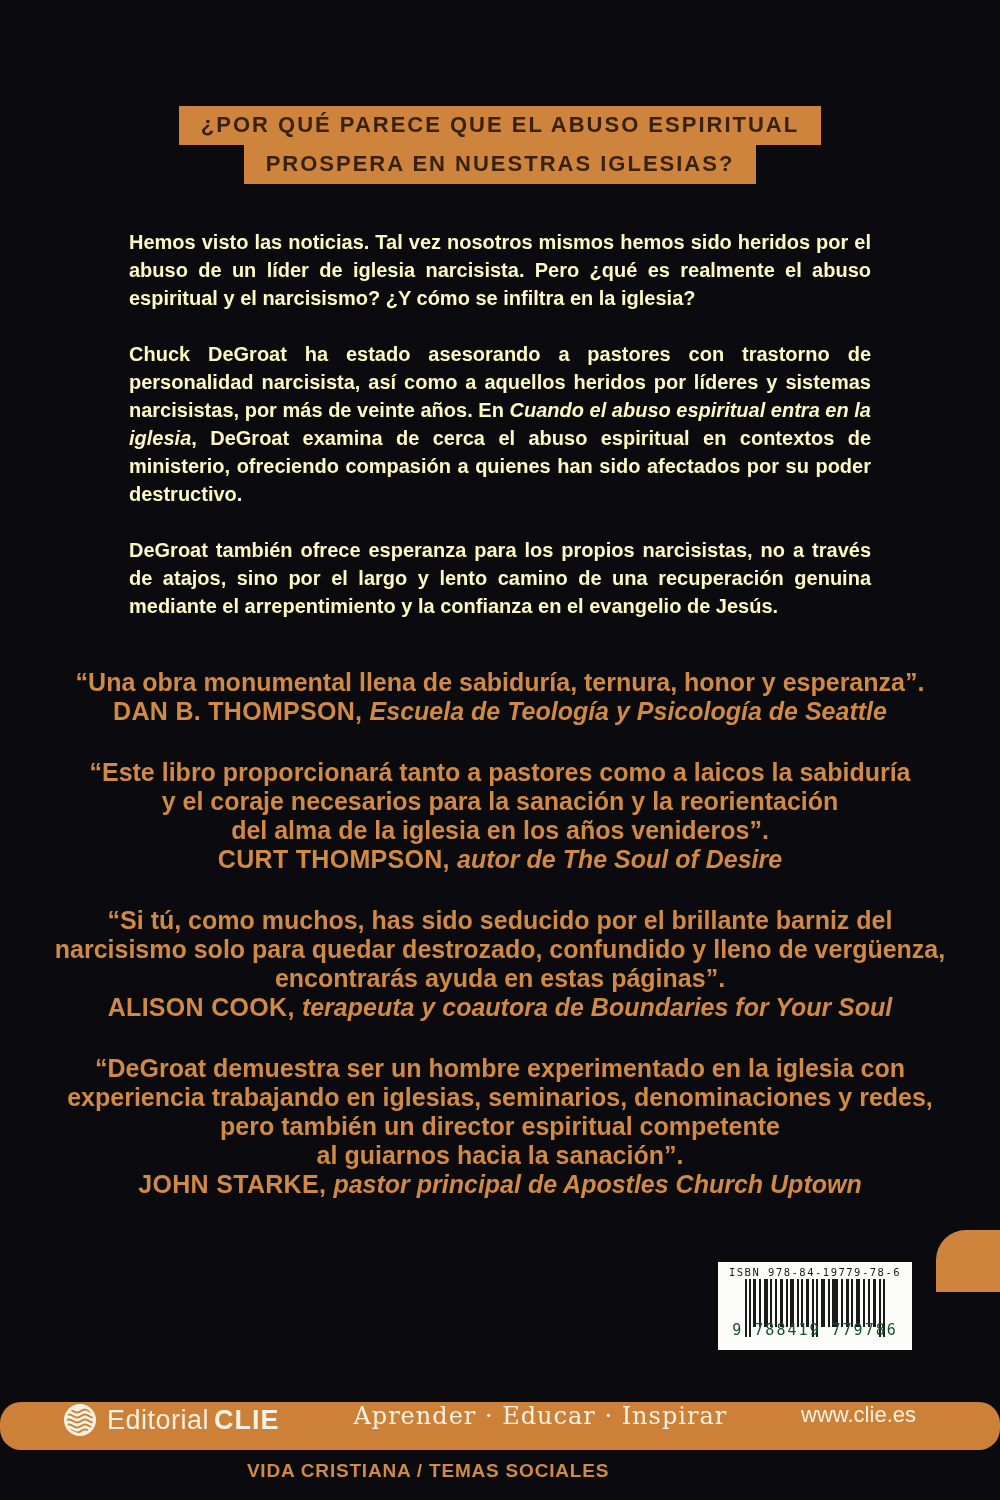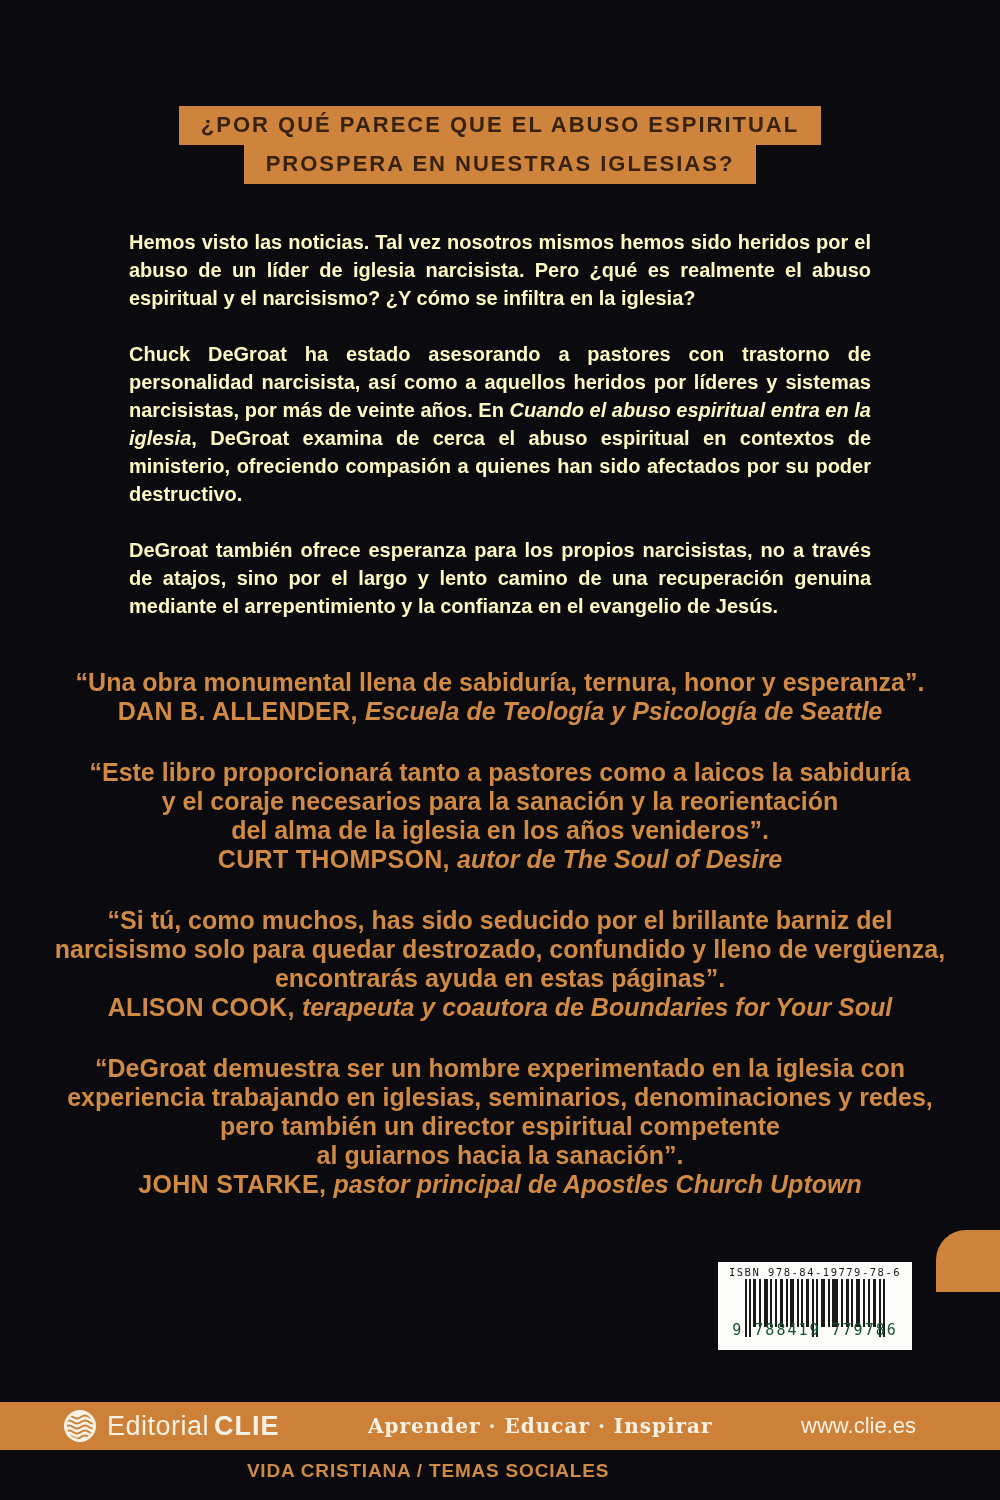--- a/index.html
+++ b/index.html
@@ -101,32 +101,33 @@
 
   
   .footer-bar {
     position: absolute;
     left: 0;
     top: 1402px;
     width: 1000px;
     height: 48px;
     background: #cd8038;
     display: flex;
-    align-items: center;
+    align-items: flex-start;
     justify-content: space-between;
     padding: 0 84px 0 62px;
     color: #f8f2e4;
+    border-radius: 21px;
   }
   .publisher { display: flex; align-items: center; gap: 9px; }
   .publisher-name { font-size: 27px; letter-spacing: 0.5px; font-weight: normal; }
   .publisher-name b { font-weight: bold; margin-left: 5px; letter-spacing: 1px; }
   .footer-tagline {
     font-family: "DejaVu Serif", serif;
-    font-weight: bold;
-    font-size: 20px;
+    font-weight: normal;
+    font-size: 24px;
     letter-spacing: 1px;
   }
   .footer-url { font-size: 22px; }
 
   .category-line {
     position: absolute;
     left: 0;
     top: 1460px;
     width: 856px;
     text-align: center;
@@ -149,21 +150,21 @@
   <div class="body-copy">
     <p>Hemos visto las noticias. Tal vez nosotros mismos hemos sido heridos por el abuso de un líder de iglesia narcisista. Pero ¿qué es realmente el abuso espiritual y el narcisismo? ¿Y cómo se infiltra en la iglesia?</p>
     <p><span>Chuck DeGroat ha estado asesorando a pastores con trastorno de personalidad narcisista, así como a aquellos heridos por líderes y sistemas narcisistas, por más de veinte años. En </span><span class="book-title">Cuando el abuso espiritual entra en la iglesia</span><span>, DeGroat examina de cerca el abuso espiritual en contextos de ministerio, ofreciendo compasión a quienes han sido afectados por su poder destructivo.</span></p>
     <p>DeGroat también ofrece esperanza para los propios narcisistas, no a través de atajos, sino por el largo y lento camino de una recuperación genuina mediante el arrepentimiento y la confianza en el evangelio de Jesús.</p>
   </div>
 
   <div class="quotes">
 
     <div class="quote">
       <div class="quote-text">“Una obra monumental llena de sabiduría, ternura, honor y esperanza”.</div>
-      <div class="quote-attr"><span class="quote-name">DAN B. ALLENDER, </span><span class="quote-role">Escuela de Teología y Psicología de Seattle</span></div>
+      <div class="quote-attr"><span class="quote-name">DAN B. THOMPSON, </span><span class="quote-role">Escuela de Teología y Psicología de Seattle</span></div>
     </div>
 
     <div class="quote">
       <div class="quote-text">“Este libro proporcionará tanto a pastores como a laicos la sabiduría
 y el coraje necesarios para la sanación y la reorientación
 del alma de la iglesia en los años venideros”.</div>
       <div class="quote-attr"><span class="quote-name">CURT THOMPSON, </span><span class="quote-role">autor de The Soul of Desire</span></div>
     </div>
 
     <div class="quote">

